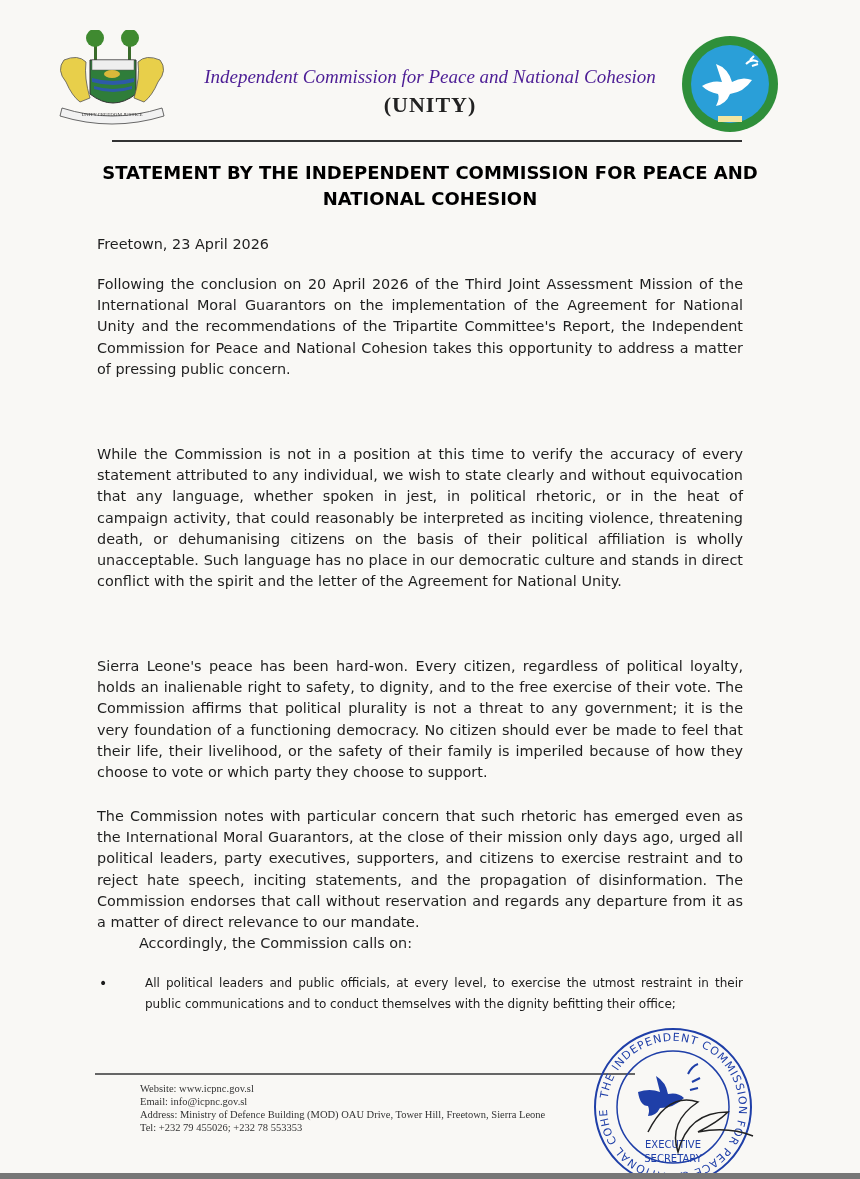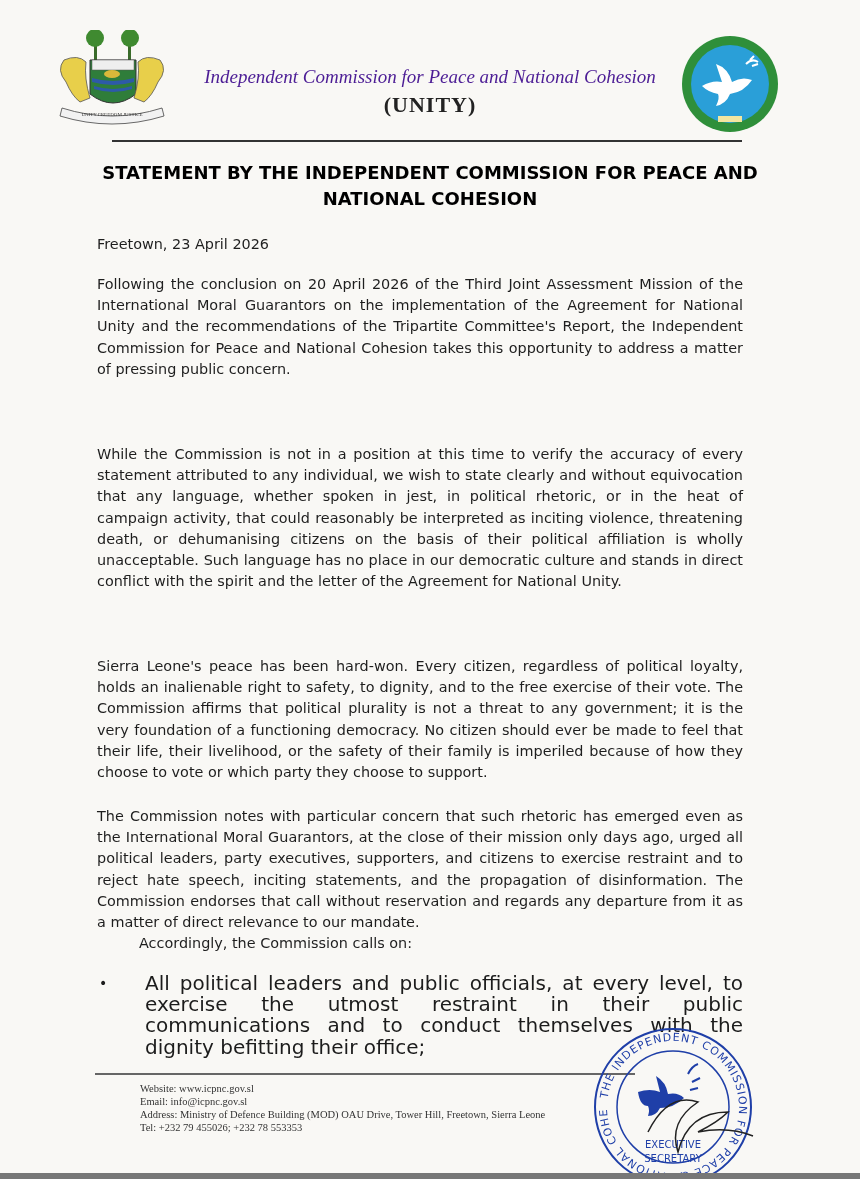--- a/index.html
+++ b/index.html
@@ -14,21 +14,21 @@
   .body{position:absolute;left:97px;width:646px;font-size:14.4px;line-height:21.2px;text-align:justify;color:#1e1e1e;}
   .date{top:234px;}
   .p1{top:274px;}
   .p2{top:380px;}
   .p3{top:444px;}
   .p4{top:656px;}
   .p5{top:806px;}
   .p6{top:933px;margin-left:42px;}
   .bullet-row{position:absolute;left:97px;top:973px;width:646px;}
   .bullet{position:absolute;left:2px;top:0;font-size:14px;line-height:21.2px;}
-  .bullet-text{position:absolute;left:48px;top:0;width:598px;font-size:20px;line-height:21.2px;text-align:justify;}
+  .bullet-text{position:absolute;left:48px;top:0;width:598px;font-size:12px;line-height:21.2px;text-align:justify;}
   .footer-rule{position:absolute;left:95px;top:1073px;width:540px;height:2px;background:#666;}
   .footer{position:absolute;left:140px;top:1082px;width:500px;text-align:left;font-family:Liberation Serif, serif;font-size:10.5px;line-height:13px;color:#333;}
   .stamp{position:absolute;left:588px;top:1022px;width:170px;height:170px;}
   .bottom-edge{position:absolute;left:0;top:1173px;width:860px;height:6px;background:#777;}
 </style>
 </head>
 <body>
 
 <div class="page">
 

